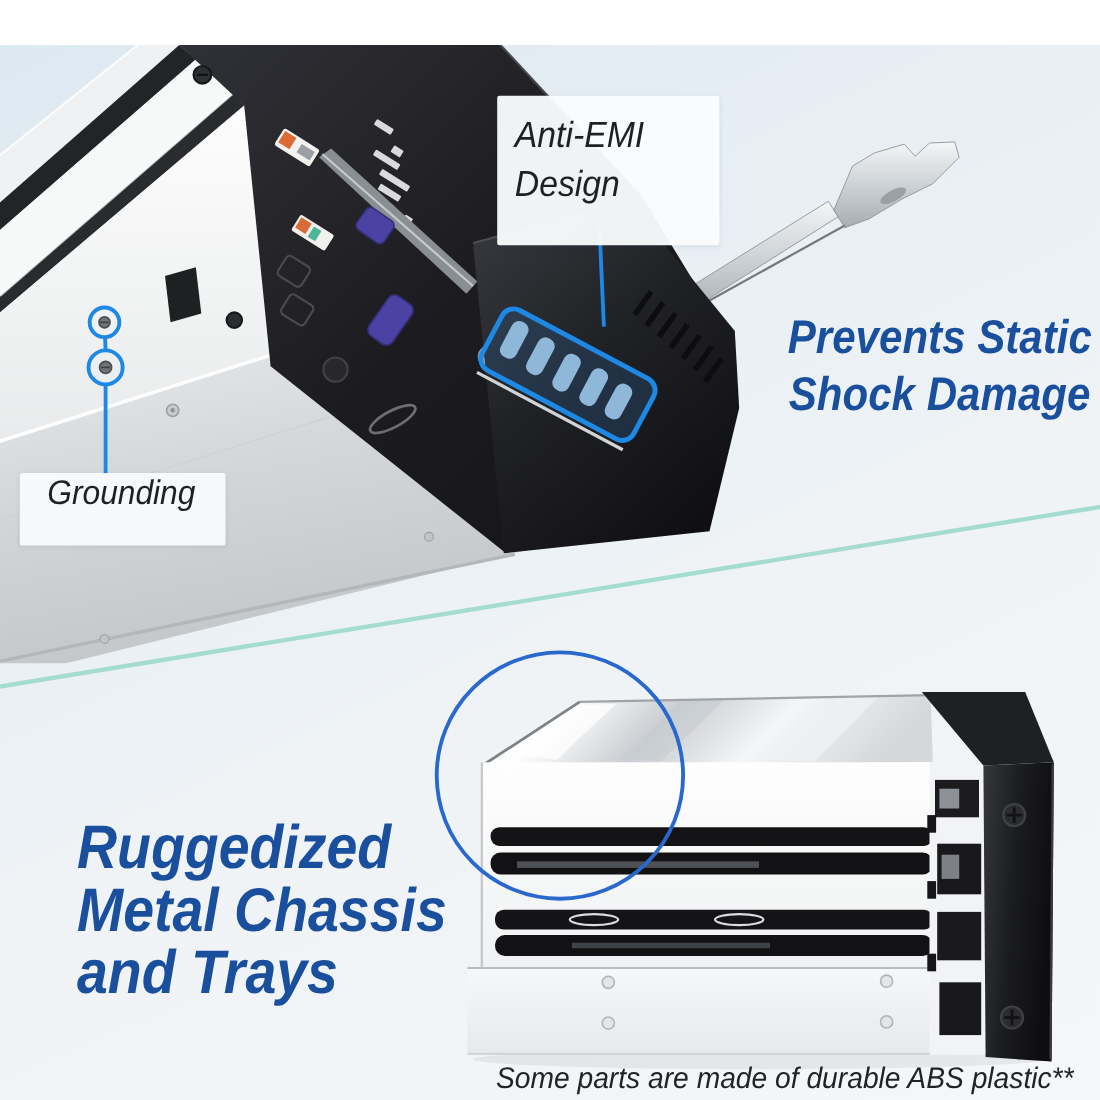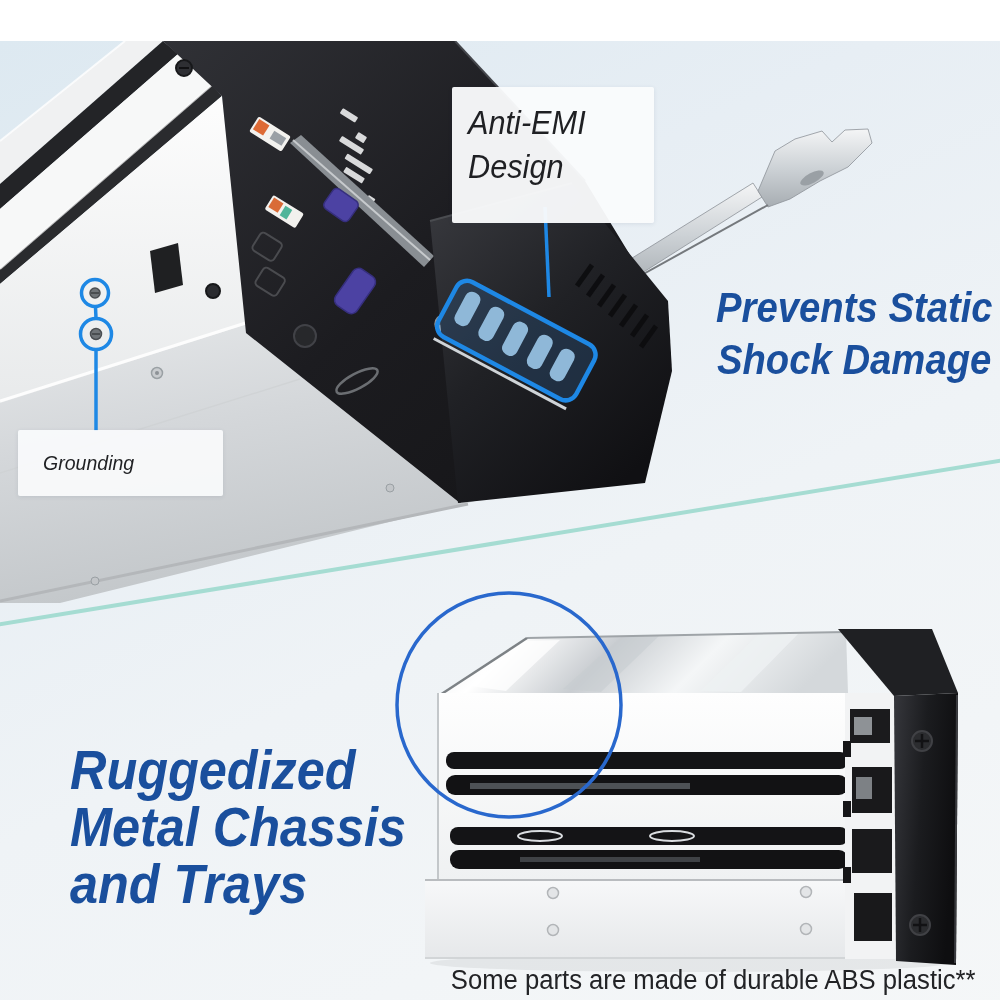--- a/index.html
+++ b/index.html
@@ -5,29 +5,29 @@
   html,body{margin:0;padding:0;}
   body{width:1000px;height:1000px;font-family:"Liberation Sans",sans-serif;}
   #stage{position:relative;width:1000px;height:1000px;overflow:hidden;
     background:linear-gradient(155deg,#dde9f1 0%,#e7eef4 28%,#eff3f6 55%,#f5f7f8 100%);margin-top:41px;}
   #scene{position:absolute;left:0;top:0;}
   .callout-box{position:absolute;background:rgba(250,251,252,0.96);border-radius:2px;
     box-shadow:0 1px 4px rgba(40,60,90,0.10);color:#1f2023;font-style:italic;}
   .cond{display:inline-block;transform:scaleX(0.93);transform-origin:0 50%;white-space:nowrap;}
   #anti-emi-box{left:452px;top:46px;width:186px;height:122px;padding:14px 0 0 16px;
     font-size:33px;line-height:44px;}
-  #grounding-box{left:18px;top:389px;width:205px;height:66px;display:flex;align-items:center;
-    padding-left:25px;font-size:21px;box-sizing:border-box;background:rgba(251,252,253,0.90);}
+  #grounding-box{left:18px;top:389px;width:187px;height:66px;display:flex;
+    padding-left:25px;font-size:31px;box-sizing:border-box;background:rgba(251,252,253,0.90);}
   .headline{position:absolute;color:#1a4f9d;font-style:italic;font-weight:700;}
   #static-headline{left:694px;top:240px;width:320px;text-align:center;font-size:43px;line-height:52px;}
   #static-headline .cond{transform:scaleX(0.89);transform-origin:50% 50%;}
   #chassis-headline{left:70px;top:700px;width:330px;text-align:left;font-size:56px;line-height:57px;}
   #chassis-headline .cond{transform:scaleX(0.90);}
   #footnote{position:absolute;left:437px;top:922px;width:520px;text-align:center;
-    color:#222326;font-size:27px;line-height:34px;}
+    font-style:italic;color:#222326;font-size:27px;line-height:34px;}
   #footnote .cond{transform:scaleX(0.95);transform-origin:50% 50%;}
 </style>
 </head>
 <body>
 
 <div id="stage">
 
 <svg id="scene" width="1000" height="1000" viewBox="0 0 1000 1000">
   <defs>
     <linearGradient id="plateGrad" x1="0" y1="0" x2="0.25" y2="1">

